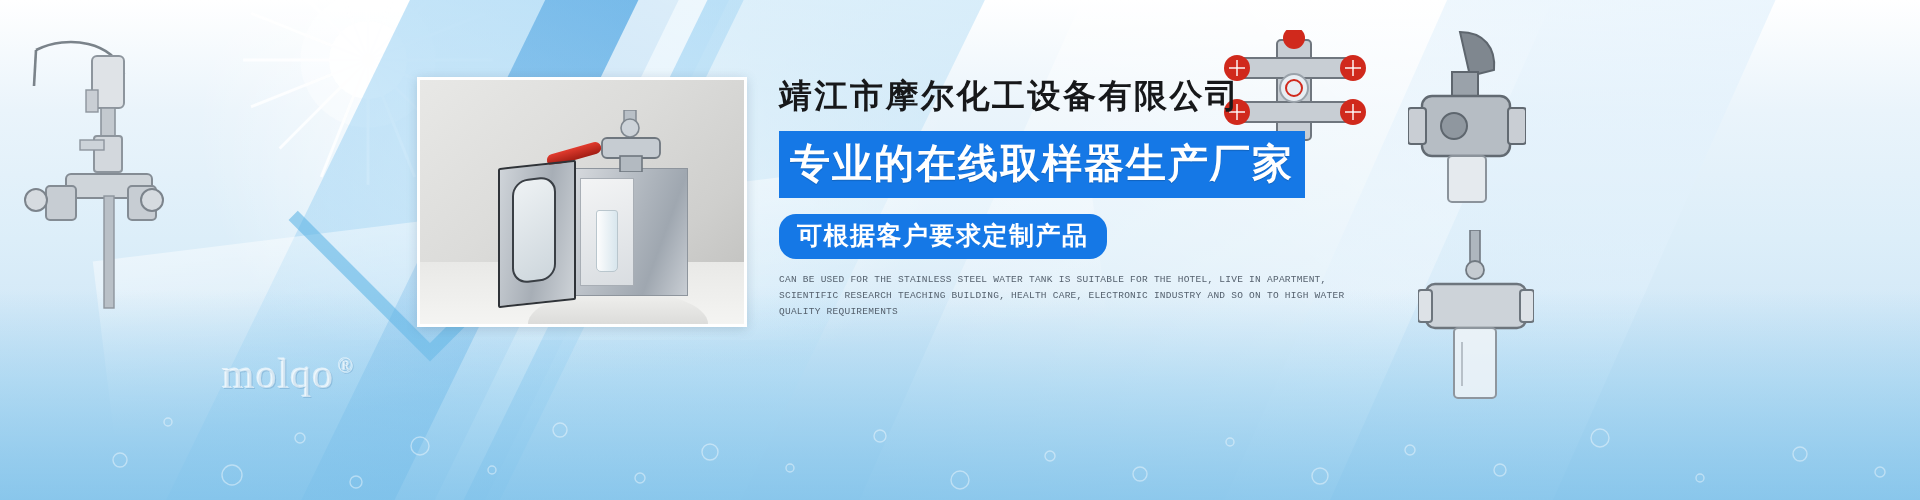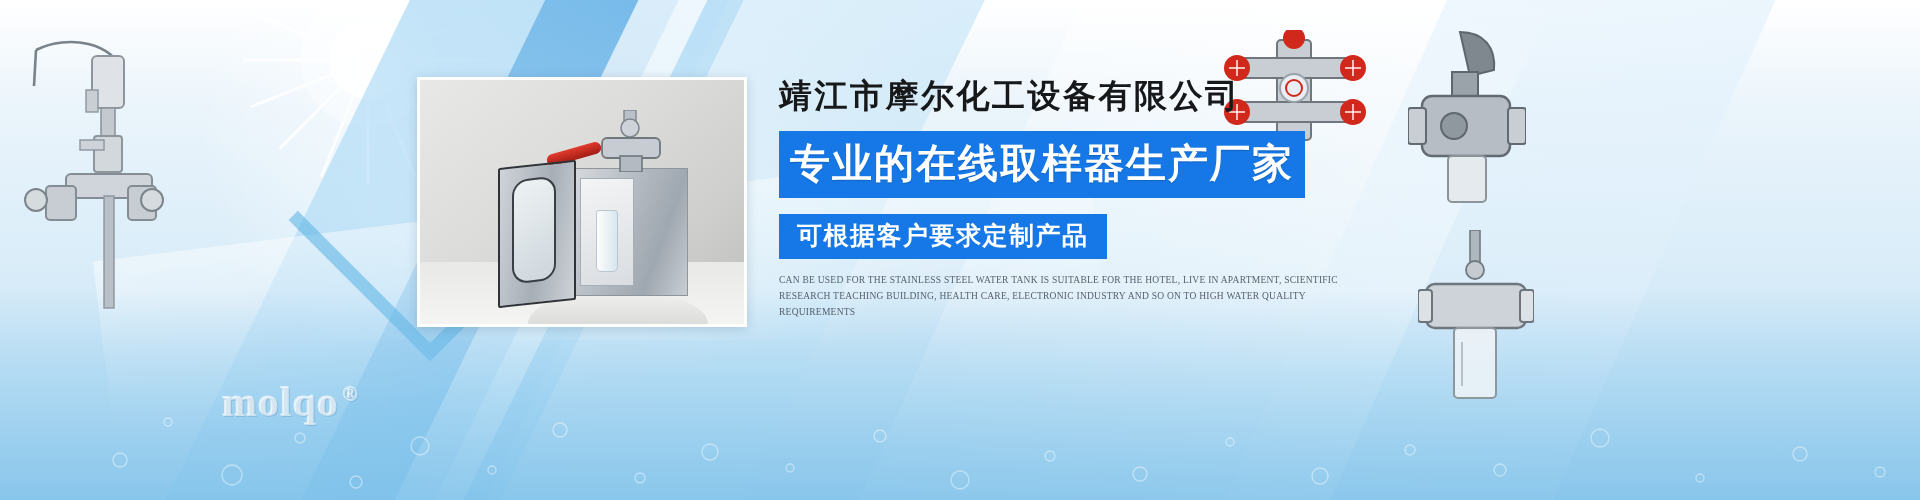--- a/index.html
+++ b/index.html
@@ -122,34 +122,34 @@
   .tagline-sub {
     margin-top:14px; display:inline-block;
     background:rgba(255,255,255,.55);
     color:#101113; font-size:24px; letter-spacing:.5px;
     padding:3px 9px 4px 4px; white-space:nowrap;
   }
   .tagline-custom {
     display:inline-block; margin-top:16px;
     background:#1578e6; color:#ffffff;
     font-size:25px; font-weight:700; letter-spacing:1.5px;
-    padding:5px 18px 7px 18px; white-space:nowrap;
+    padding:5px 18px 7px 18px; white-space:nowrap;border-radius:17px;
   }
   .english {
     margin-top:13px; width:600px;
-    font-family:Liberation Serif, serif;
+    font-family:Liberation Mono, monospace;
     font-size:9.5px; line-height:1.72; letter-spacing:.25px;
     color:#55616e; text-transform:uppercase;
   }
 
   
   .watermark {
-    position:absolute; left:222px; top:378px;
+    position:absolute; left:222px; top:350px;
     font-family:"Liberation Serif","DejaVu Serif",serif;
-    font-weight:700; font-size:42px; letter-spacing:1px;
+    font-weight:400; font-size:42px; letter-spacing:1px;
     color:rgba(255,255,255,.55);
     text-shadow:1px 1px 0 rgba(120,170,205,.55), -1px -1px 0 rgba(255,255,255,.6);
   }
   .watermark sup { font-size:20px; vertical-align:super; margin-left:4px; }
 </style>
 </head>
 <body>
 
 <div class="banner">
 

